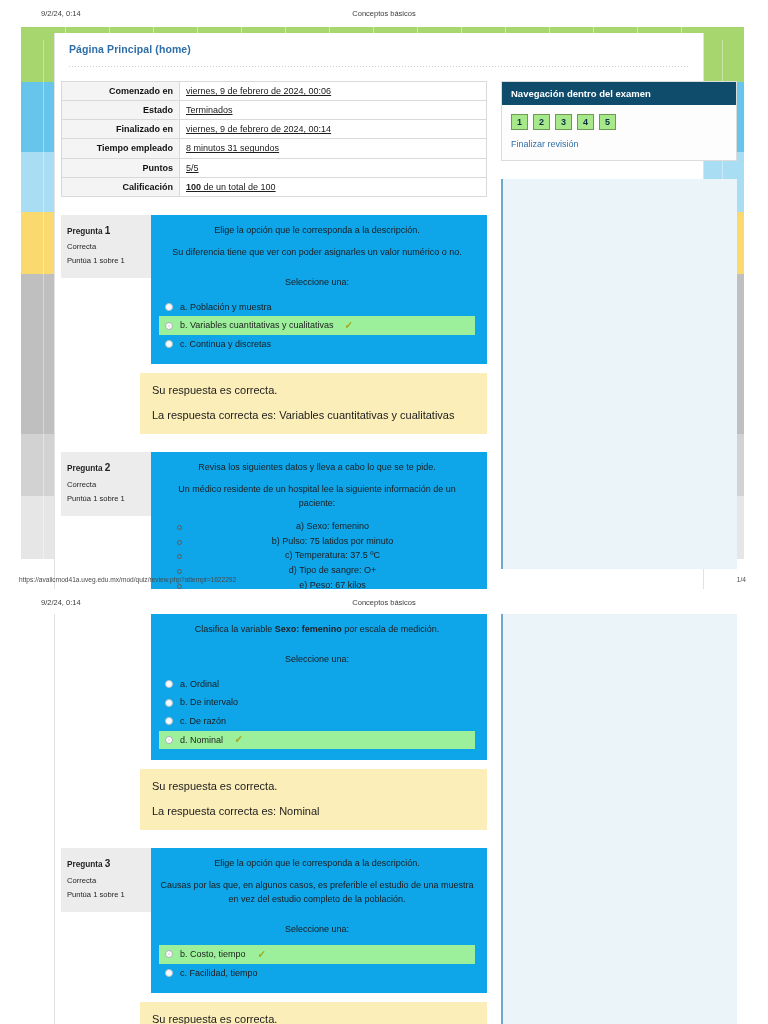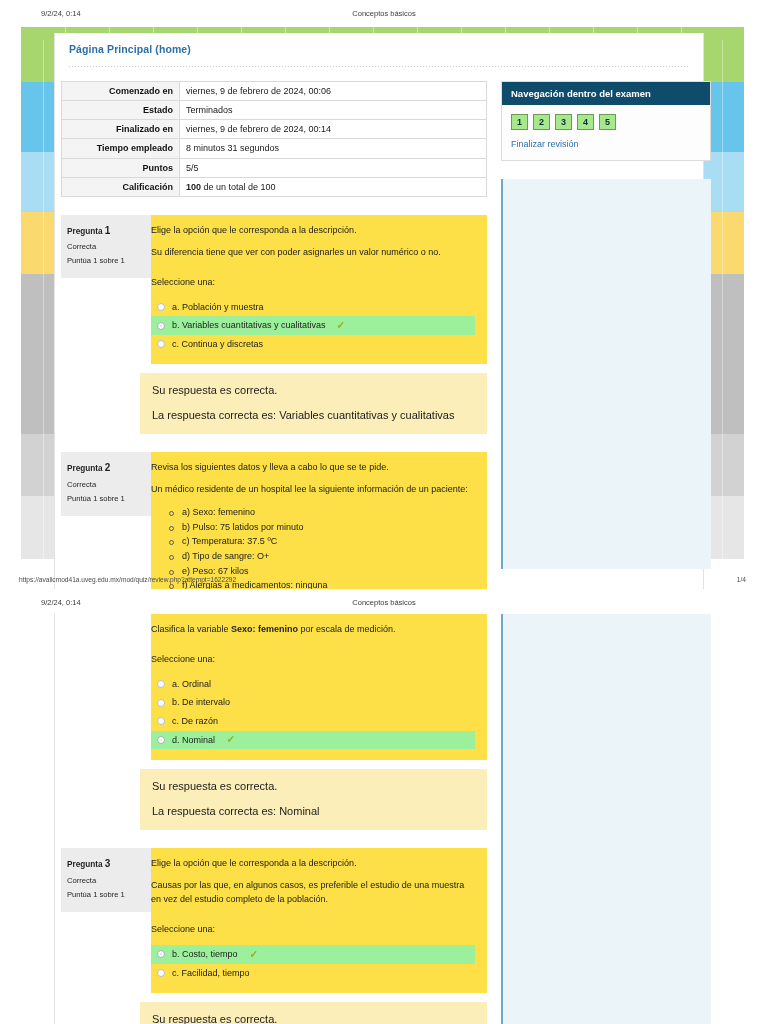--- a/index.html
+++ b/index.html
@@ -90,21 +90,21 @@
     background-size: 100% 1px;
   }
 
   .body-cols {
     display: flex;
     gap: 14px;
     padding: 8px 6px 0 6px;
     align-items: flex-start;
   }
   .col-main { width: 426px; flex: none; }
-  .col-side { width: 210px; flex: none; }
+  .col-side { width: 236px; flex: none; }
 
   
   table.summary {
     width: 100%;
     border-collapse: collapse;
     font-size: 9px;
     color: #202020;
     margin-top: 4px;
     border-radius: 13px;
   }
@@ -114,21 +114,21 @@
     vertical-align: middle;
     line-height: 1.35;
   }
   table.summary th {
     width: 118px;
     text-align: right;
     font-weight: 700;
     background: #f4f4f4;
     color: #111;
   }
-  table.summary td { background: #ffffff; }
+  table.summary td { background: #ffffff; text-decoration: underline; }
   table.summary td b { font-weight: 700; }
 
   
   .navbox {
     border: 1px solid #dcdcdc;
     background: #fdfdfd;
     margin-top: 4px;
   }
   .navbox-head {
     background: #0f4c6b;
@@ -167,25 +167,26 @@
     font-size: 7.6px;
     color: #1f1f1f;
     line-height: 1.85;
     align-self: flex-start;
   }
   .q-info .q-label { font-weight: 700; font-size: 8.2px; }
   .q-info .q-label .qnumber { font-size: 10px; font-weight: 700; }
 
   .q-body {
     flex: 1;
-    background: #fde047;
-    padding: 9px 12px 11px 0;
+    background: #0ea5e9;
+    padding: 9px 12px 11px 8px;
     font-size: 9px;
     color: #1c1c1c;
     line-height: 1.55;
+    text-align: center;
   }
   .q-body p { margin-bottom: 8px; }
   .q-body p:last-child { margin-bottom: 0; }
   .q-body .spacer { height: 8px; }
 
   ul.data-list { list-style: none; margin: 2px 0 0 18px; }
   ul.data-list li {
     position: relative;
     padding-left: 13px;
     line-height: 1.62;

